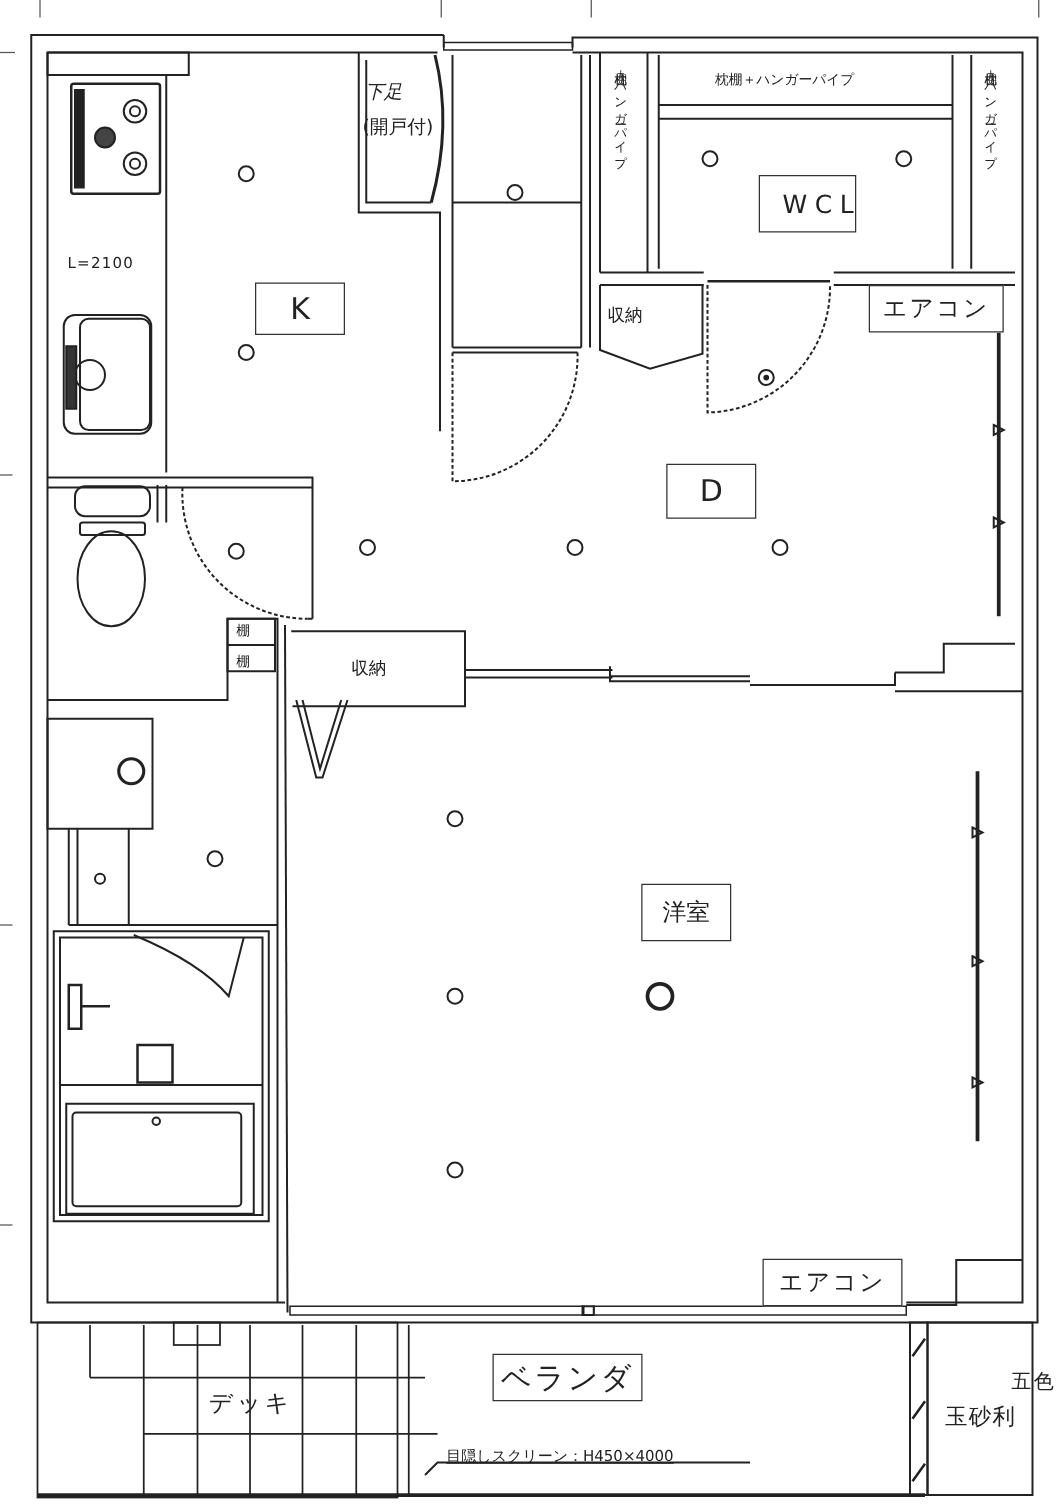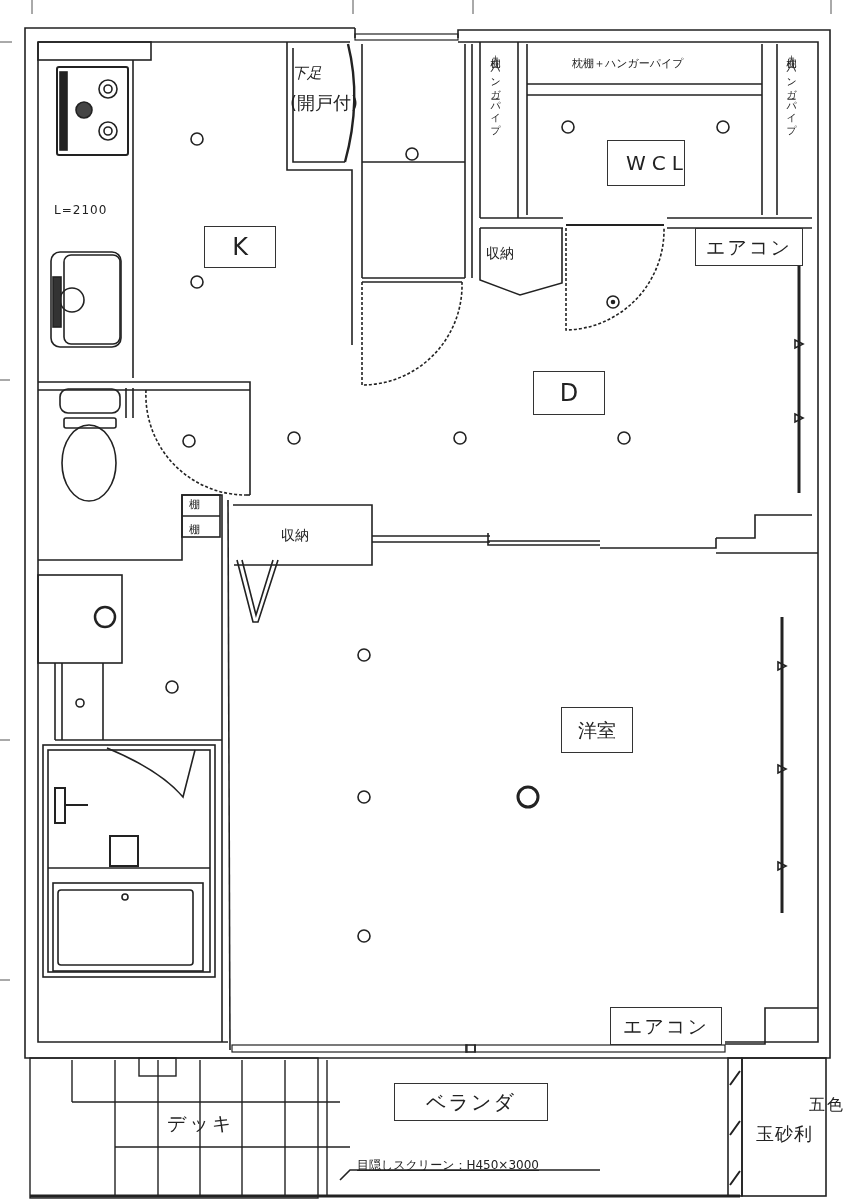--- a/index.html
+++ b/index.html
@@ -3,28 +3,28 @@
 <meta charset="utf-8">
 <style>
   html, body { margin: 0; padding: 0; background: #ffffff; }
   body { width: 846px; height: 1204px; overflow: hidden; position: relative; font-family: "DejaVu Sans", sans-serif; }
   #plan { position: absolute; left: 0; top: 0; width: 846px; height: 1204px; }
   .lbl { position: absolute; color: #222; font-family: "DejaVu Sans", sans-serif; white-space: nowrap; line-height: 1; }
   .boxed { border: 1.5px solid #333; background: #fff; display: flex; align-items: center; justify-content: center; box-sizing: border-box; }
   .room-k { left: 204px; top: 226px; width: 72px; height: 42px; font-size: 24px; }
   .room-d { left: 533px; top: 371px; width: 72px; height: 44px; font-size: 24px; }
   .room-wcl { left: 607px; top: 140px; width: 78px; height: 46px; font-size: 20px; letter-spacing: 6px; padding-left: 23px; }
-  .room-western { left: 513px; top: 707px; width: 72px; height: 46px; font-size: 19px; margin-left: 48px; }
+  .room-western { left: 513px; top: 707px; width: 72px; height: 46px; font-size: 19px; }
   .ac1 { left: 695px; top: 228px; width: 108px; height: 38px; font-size: 19px; letter-spacing: 2px; }
   .ac2 { left: 610px; top: 1007px; width: 112px; height: 38px; font-size: 19px; letter-spacing: 2px; }
-  .veranda { left: 394px; top: 1083px; width: 154px; height: 38px; font-size: 20px; letter-spacing: 2px; }
+  .veranda { left: 394px; top: 1083px; width: 120px; height: 38px; font-size: 24px; letter-spacing: 2px; }
   .storage1 { left: 486px; top: 246px; font-size: 14px; }
   .storage2 { left: 281px; top: 528px; font-size: 14px; }
   .shoe1 { left: 292px; top: 66px; font-size: 15px; font-style: italic; }
-  .shoe2 { left: 290px; top: 94px; font-size: 18px; }
+  .shoe2 { left: 290px; top: 94px; font-size: 15px; }
   .l2100 { left: 54px; top: 204px; font-size: 12px; letter-spacing: 1px; }
   .deck { left: 167px; top: 1114px; font-size: 19px; letter-spacing: 3px; text-align: center; }
   .gravel1 { left: 764px; top: 1097px; font-size: 16px; letter-spacing: 2px; margin-left: 45px; }
   .gravel2 { left: 756px; top: 1125px; font-size: 18px; letter-spacing: 1px; }
   .screen { left: 357px; top: 1159px; font-size: 12px; text-decoration: underline; }
   .shelf-top { left: 572px; top: 58px; font-size: 11px; }
   .shelf-vert { font-size: 10px; writing-mode: vertical-rl; letter-spacing: 0; }
   .shelf-left { left: 490px; top: 50px; }
   .shelf-right { left: 786px; top: 50px; }
   .tana { font-size: 11px; }
@@ -234,18 +234,18 @@
 <div class="lbl boxed veranda">ベランダ</div>
 
 <div class="lbl storage1">収納</div>
 <div class="lbl storage2">収納</div>
 <div class="lbl shoe1">下足</div>
 <div class="lbl shoe2">(開戸付)</div>
 <div class="lbl l2100">L=2100</div>
 <div class="lbl deck">デッキ</div>
 <div class="lbl gravel1">五色</div>
 <div class="lbl gravel2">玉砂利</div>
-<div class="lbl screen">目隠しスクリーン：H450×3000</div>
+<div class="lbl screen">目隠しスクリーン：H450×4000</div>
 <div class="lbl shelf-top">枕棚＋ハンガーパイプ</div>
 <div class="lbl shelf-vert shelf-left">枕棚＋ハンガーパイプ</div>
 <div class="lbl shelf-vert shelf-right">枕棚＋ハンガーパイプ</div>
 <div class="lbl tana tana1">棚</div>
 <div class="lbl tana tana2">棚</div>
 
 </body></html>

